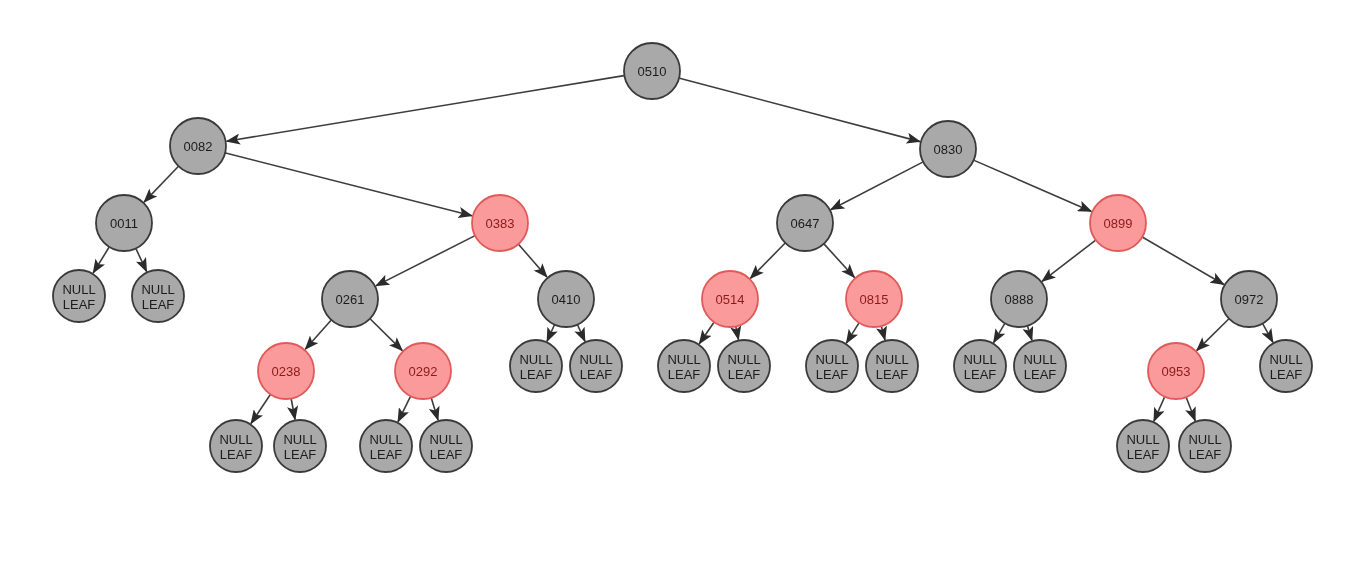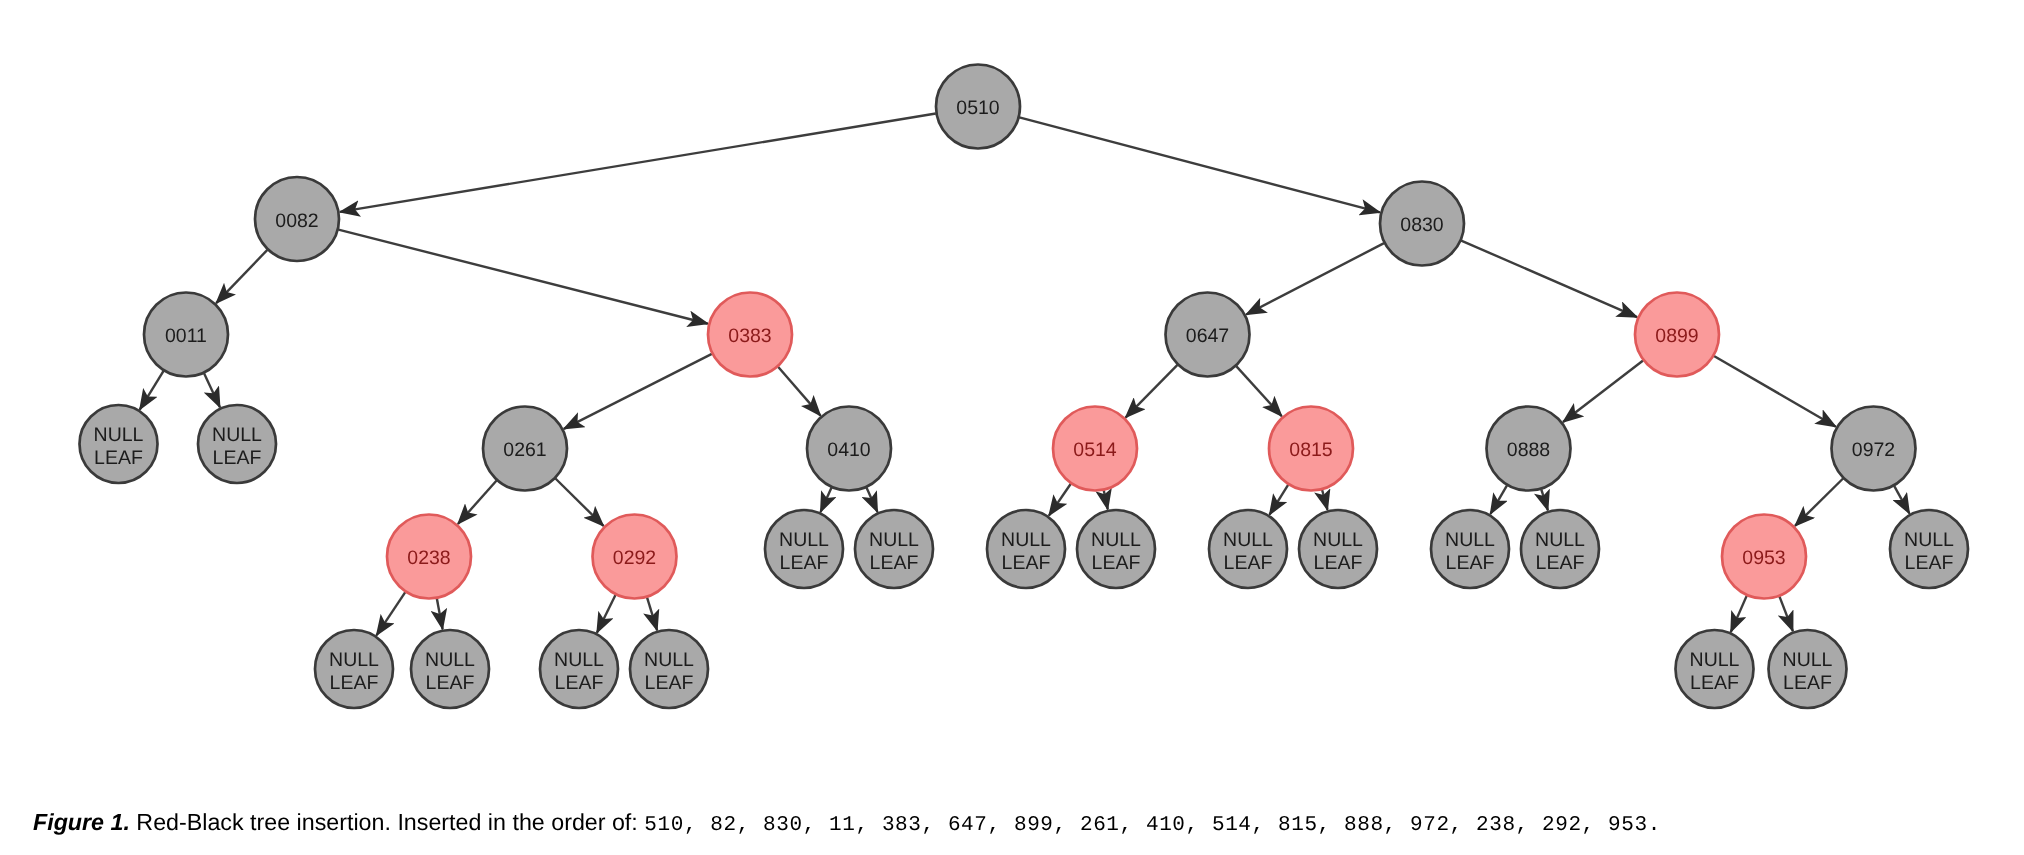--- a/index.html
+++ b/index.html
@@ -275,17 +275,14 @@
           <text x="1143" y="443" class="leaf-label">LEAF</text>
         </g>
         <g class="tree-node node-black">
           <circle cx="1205" cy="430" r="26" class="node-shape"></circle>
           <text x="1205" y="428" class="leaf-label">NULL</text>
           <text x="1205" y="443" class="leaf-label">LEAF</text>
         </g>
       </g>
   </svg>
 
-  <div class="caption">
-    <span class="caption-label">Figure 1.</span><span class="caption-text"> Red-Black tree insertion. Inserted in the order of: </span><span class="caption-seq">510, 82, 830, 11, 383, 647, 899, 261, 410, 514, 815, 888, 972, 238, 292, 953.</span>
-  </div>
 
 </div>
 
 </body></html>

